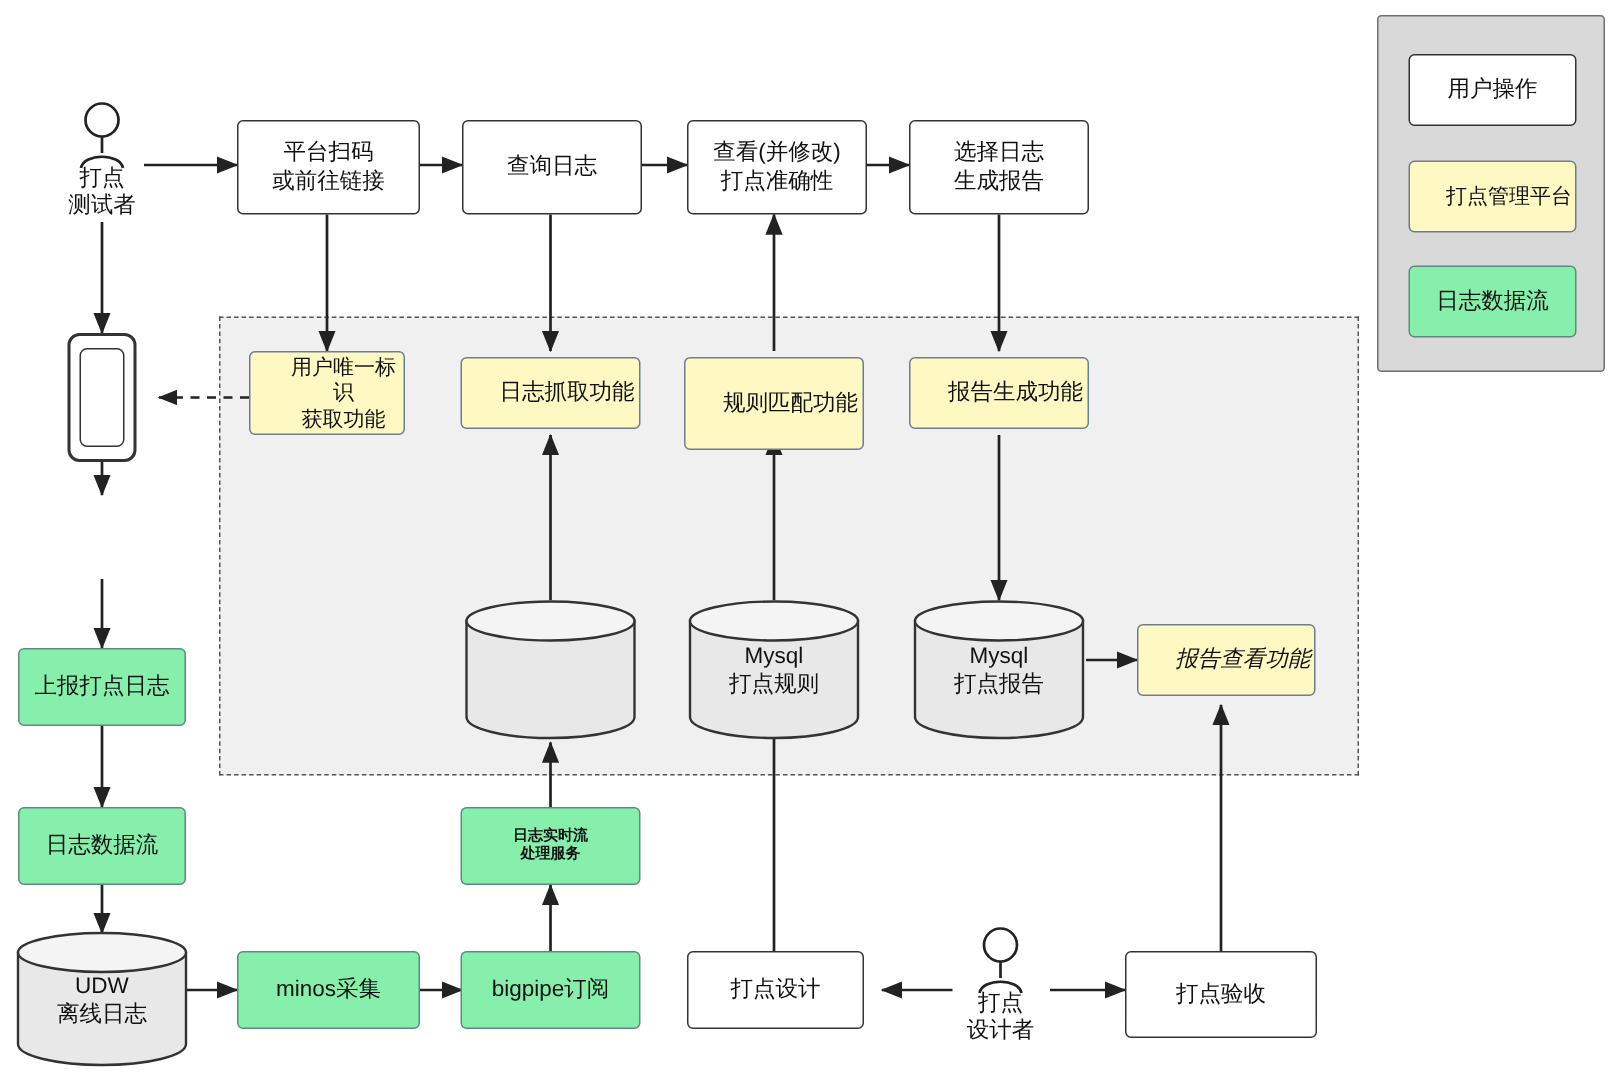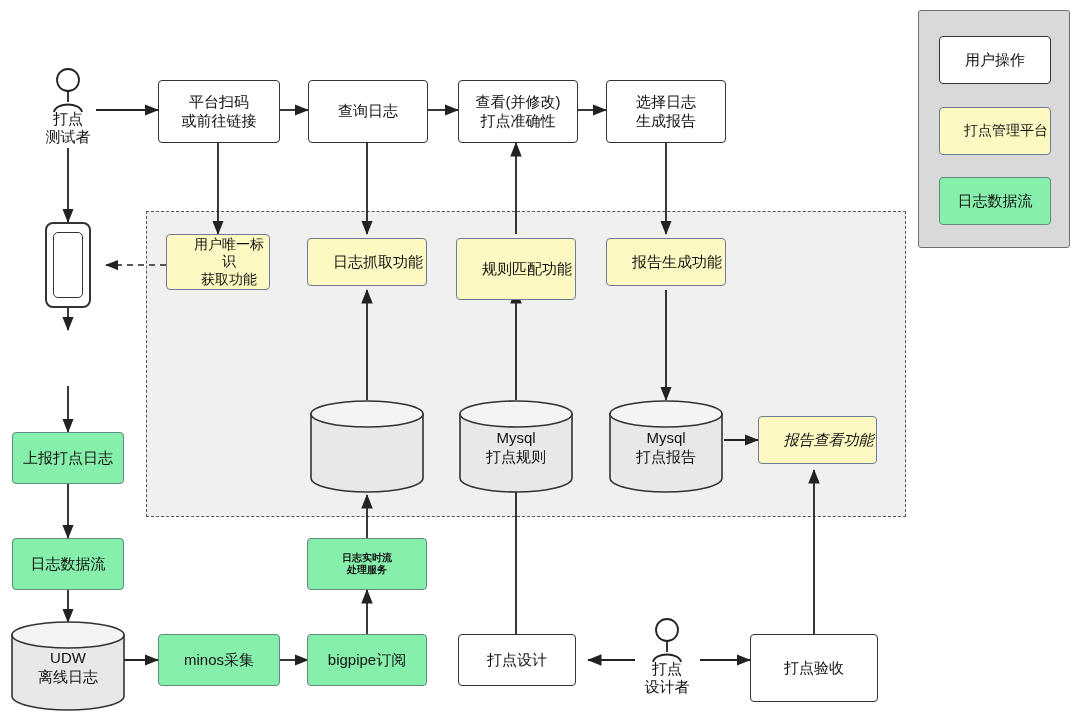--- a/index.html
+++ b/index.html
@@ -153,21 +153,21 @@
   <div class="node blue" style="left:758px;top:416px;width:119px;height:48px;font-style:italic;">报告查看功能</div>
 
   <div class="node green" style="left:12px;top:432px;width:112px;height:52px;">上报打点日志</div>
   <div class="node green" style="left:12px;top:538px;width:112px;height:52px;">日志数据流</div>
 
   <div class="node green" style="left:307px;top:538px;width:120px;height:52px;font-size:10px;font-weight:bold;">日志实时流
 处理服务</div>
   <div class="node green" style="left:158px;top:634px;width:122px;height:52px;">minos采集</div>
   <div class="node green" style="left:307px;top:634px;width:120px;height:52px;">bigpipe订阅</div>
   <div class="node" style="left:458px;top:634px;width:118px;height:52px;">打点设计</div>
-  <div class="node" style="left:750px;top:634px;width:128px;height:68px;">打点验收</div>
+  <div class="node" style="left:750px;top:634px;width:128px;height:58px;">打点验收</div>
 
   <div class="cyl" style="left:309px;top:398px;width:116px;height:96px;">
     <svg width="116" height="96" viewBox="0 0 116 96">
       <path d="M2,16 L2,80 C2,88 28,94 58,94 C88,94 114,88 114,80 L114,16 Z" fill="#e8e8e8" stroke="#333" stroke-width="1.6"></path>
       <ellipse cx="58" cy="16" rx="56" ry="13" fill="#f4f4f4" stroke="#333" stroke-width="1.6"></ellipse>
     </svg>
   </div>
 
   <div class="cyl" style="left:458px;top:398px;width:116px;height:96px;">
     <svg width="116" height="96" viewBox="0 0 116 96">

